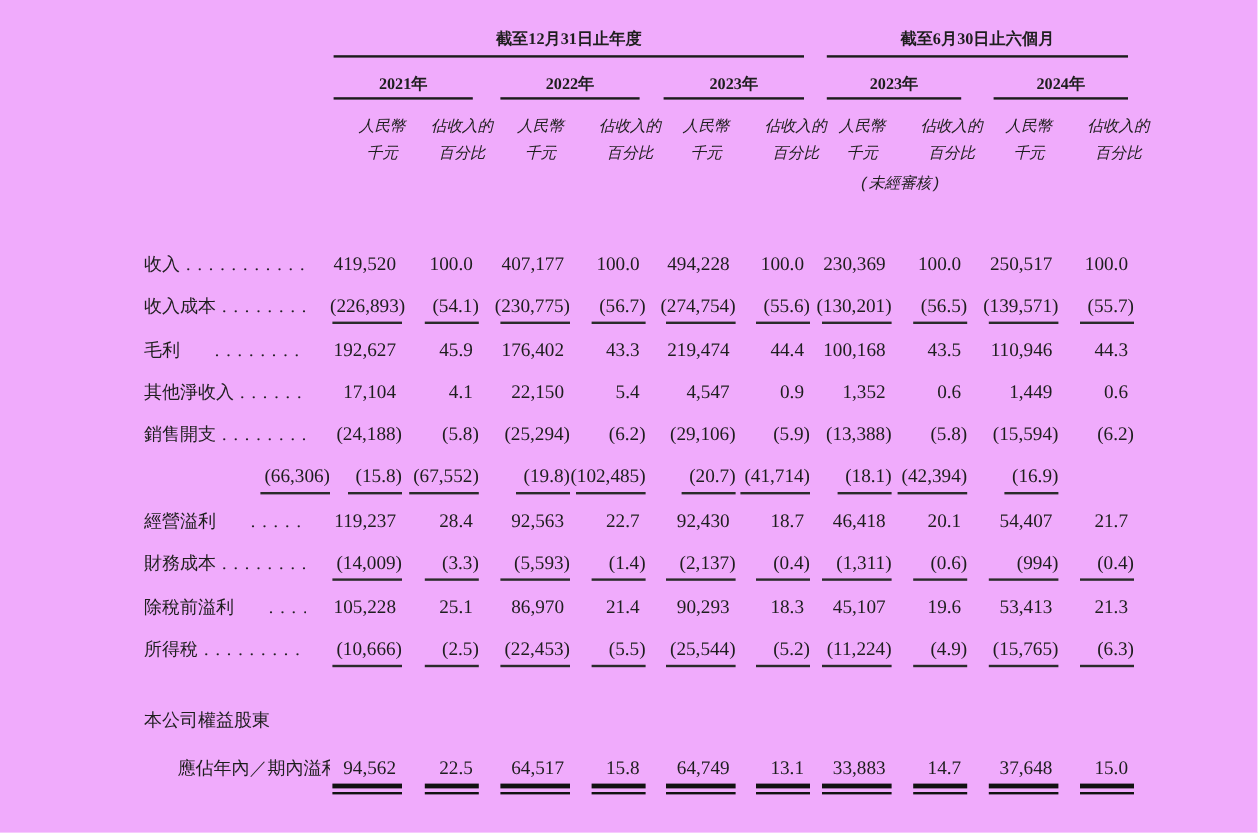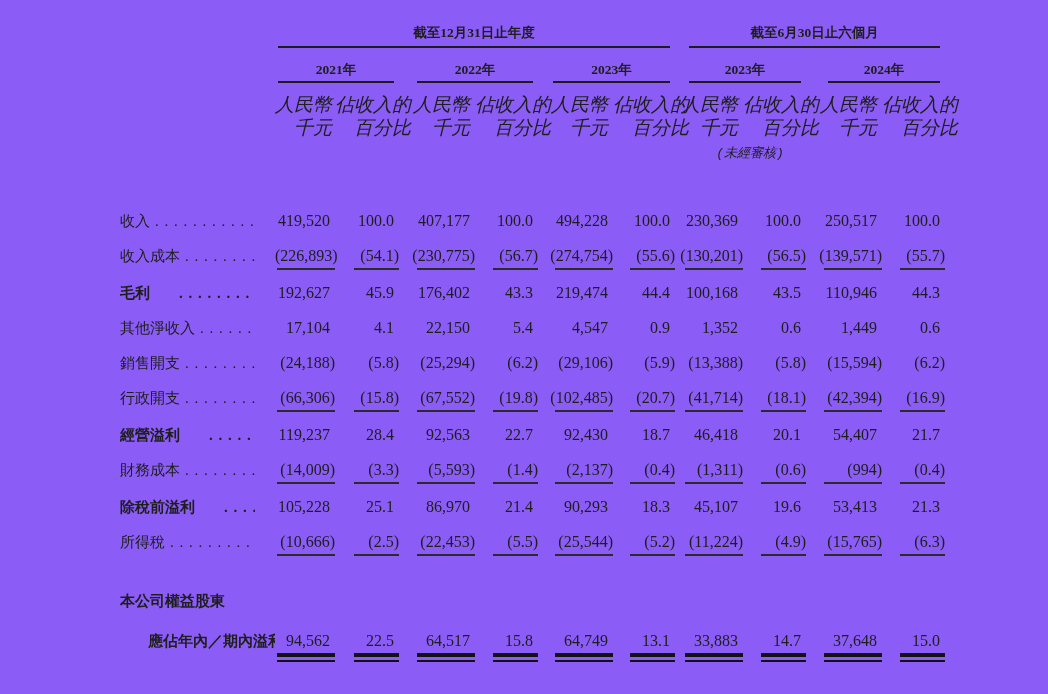--- a/index.html
+++ b/index.html
@@ -1,44 +1,44 @@
 <!DOCTYPE html>
 <html><head>
 <meta charset="utf-8">
 <style>
   html,body { margin:0; padding:0; background:#ffffff; }
   .page {
-    position:relative; width:1048px; height:694px; background:#8b5cf6;
+    position:relative; width:1048px; height:694px; background:#f0abfc;
     font-family:"Liberation Serif","DejaVu Serif",serif; color:#1e1e1e;
     overflow:hidden;
   }
   
   .hdr-abs { position:absolute; }
   .sec-title { top:24px; height:18px; text-align:center; font-weight:bold; font-size:13.5px; line-height:18px; white-space:nowrap; }
   .rule-h { background:#1c1c1c; height:2px; }
   .rule-y { background:#1c1c1c; height:1.5px; }
   .year-title { top:61px; height:18px; text-align:center; font-weight:bold; font-size:13.5px; line-height:18px; }
   .subhead { top:93px; height:50px; text-align:right; padding-right:5px; box-sizing:border-box; }
-  .subhead .ctr { display:inline-block; font-style:italic; font-size:19px; line-height:23px; white-space:nowrap; }
+  .subhead .ctr { display:inline-block; text-align:center; font-style:italic; font-size:13px; line-height:23px; white-space:nowrap;margin-left:24px; }
   .note { top:145px; height:18px; text-align:center; font-style:italic; font-size:13px; line-height:18px; }
   
   .tbody {
     position:absolute; left:85px; top:210px; width:860px;
     display:flex; flex-direction:column;
   }
   .row {
     display:grid;
     grid-template-columns:190px 60px 64px 76px 63px 75px 62px 68px 63px 76px 63px;
     height:22px; line-height:22px; margin-bottom:13px;
   }
   .row.ru { margin-bottom:15px; }
   .row.gap1 { margin-top:22px;text-align:right; }
   .row.gap2 { margin-top:5px; }
   .lab { display:flex; font-size:15px; white-space:nowrap; overflow:hidden;margin-left:35px; }
-  .row.b .lab { font-weight:bold;gap:24px; }
+  .row.b .lab { font-weight:normal;gap:24px; }
   .row.ind .lab { padding-left:28px; }
   .dots { flex:1 1 auto; overflow:hidden; white-space:nowrap; margin:0 20px 0 5px; min-width:0; }
   .dots::after { content:". . . . . . . . . . . . . . . . . . . . . . . . . . . . . . . . . . . . . . . ."; font-size:15px; letter-spacing:1px; }
   .row.nodots .dots::after { content:""; }
   .num { position:relative; text-align:right; font-size:16px; white-space:nowrap; }
   .num.pp { padding-right:5px; }     
   
   .row.ru .num::after { content:""; position:absolute; right:0; top:23px; width:58px; height:1.5px; background:#2b2b2b; }
   .row.ru .num.pct::after { width:45px; }
   
@@ -163,24 +163,20 @@
       <div class="num pct">(6.2)</div>
       <div class="num rmb">(29,106)</div>
       <div class="num pct">(5.9)</div>
       <div class="num rmb">(13,388)</div>
       <div class="num pct">(5.8)</div>
       <div class="num rmb">(15,594)</div>
       <div class="num pct">(6.2)</div>
     </div>
 
     <div class="row ru">
-      <div class="lab">
-          <span class="t">行政開支</span>
-          <span class="dots"></span>
-        </div>
       <div class="num rmb">(66,306)</div>
       <div class="num pct">(15.8)</div>
       <div class="num rmb">(67,552)</div>
       <div class="num pct">(19.8)</div>
       <div class="num rmb">(102,485)</div>
       <div class="num pct">(20.7)</div>
       <div class="num rmb">(41,714)</div>
       <div class="num pct">(18.1)</div>
       <div class="num rmb">(42,394)</div>
       <div class="num pct">(16.9)</div>

